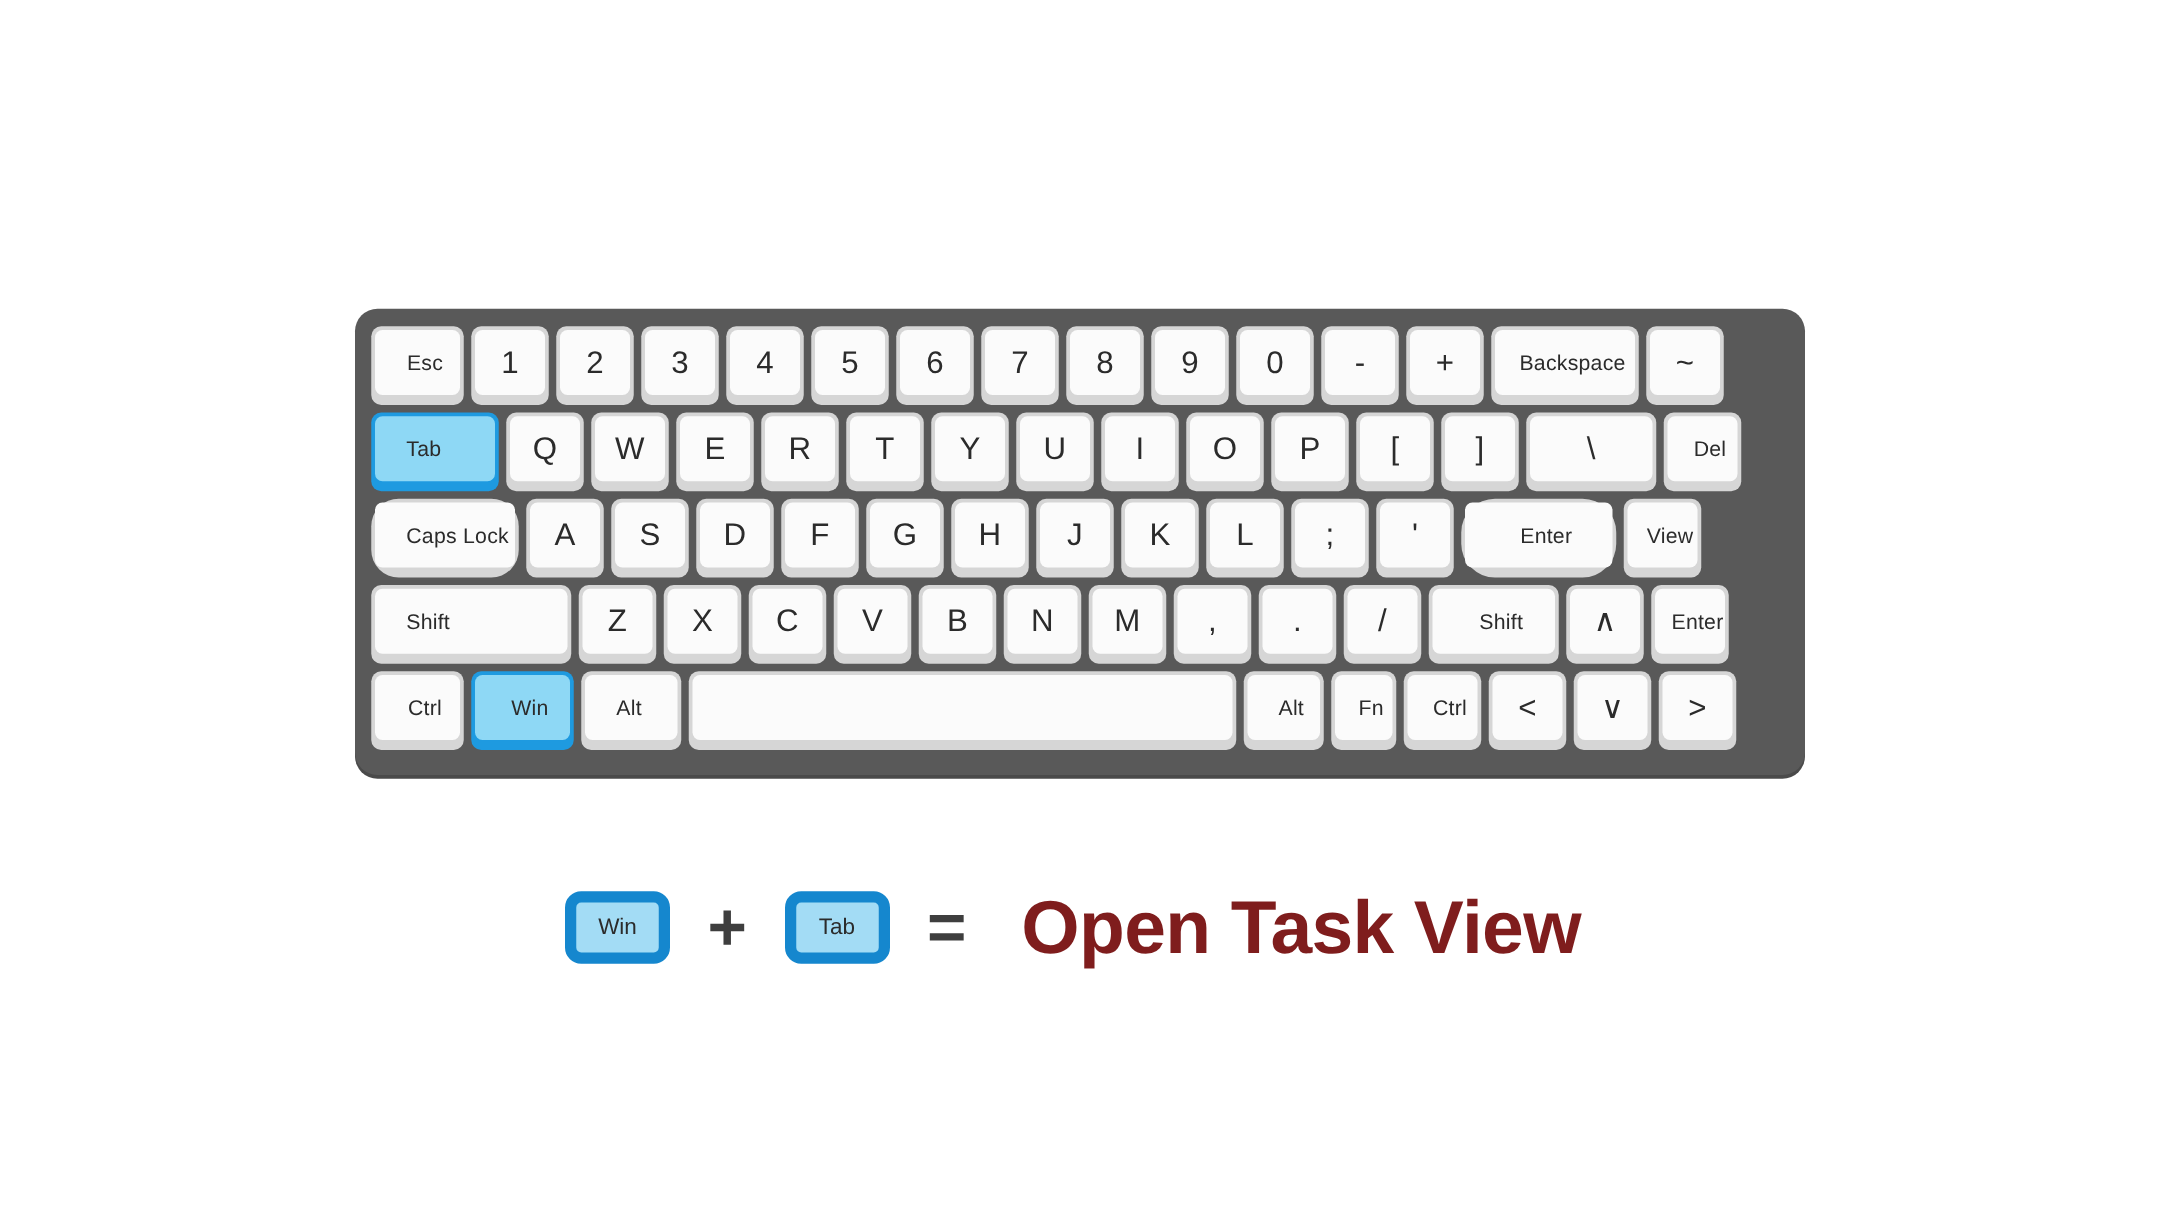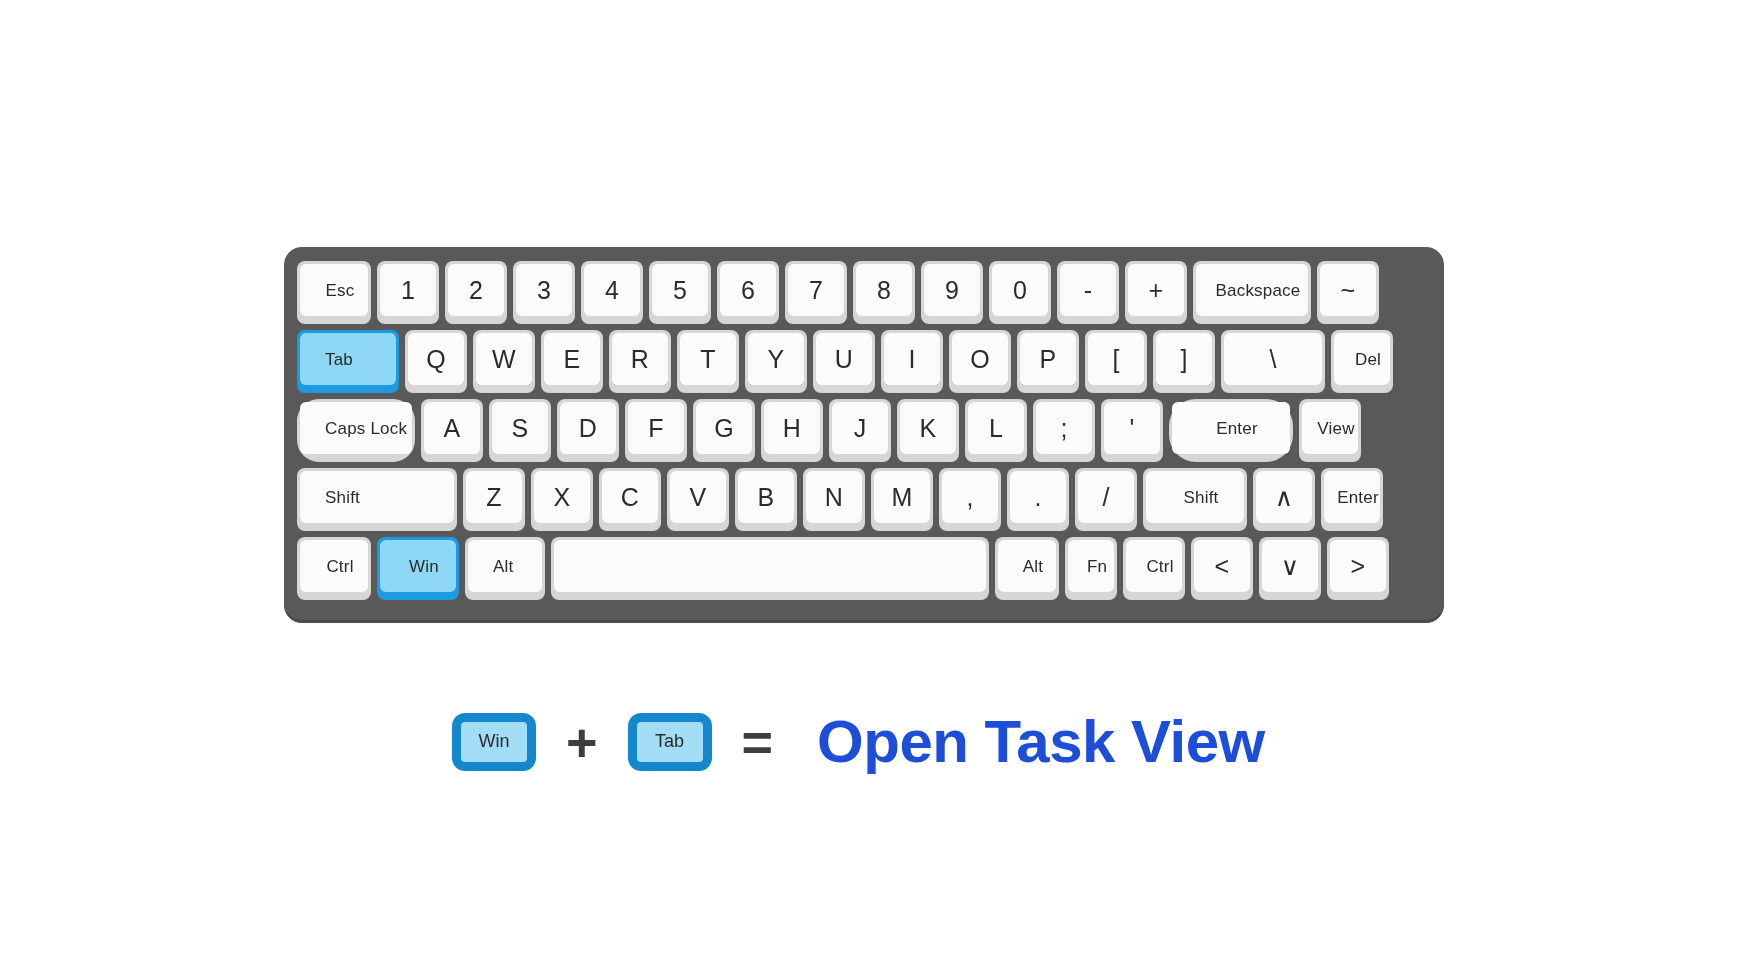--- a/index.html
+++ b/index.html
@@ -120,21 +120,21 @@
   .legend-op {
     font-size: 54px;
     font-weight: bold;
     color: #3e3e3e;
     line-height: 1;
     padding: 0 4px;
   }
   .legend-text {
     font-size: 60px;
     font-weight: bold;
-    color: #1d4ed8;
+    color: #7f1d1d;
     white-space: nowrap;
     letter-spacing: -0.5px;
     margin-left: 14px;
   }
 </style>
 </head>
 <body>
 
 <div id="keyboard-illustration">
   <div class="kb-frame">

